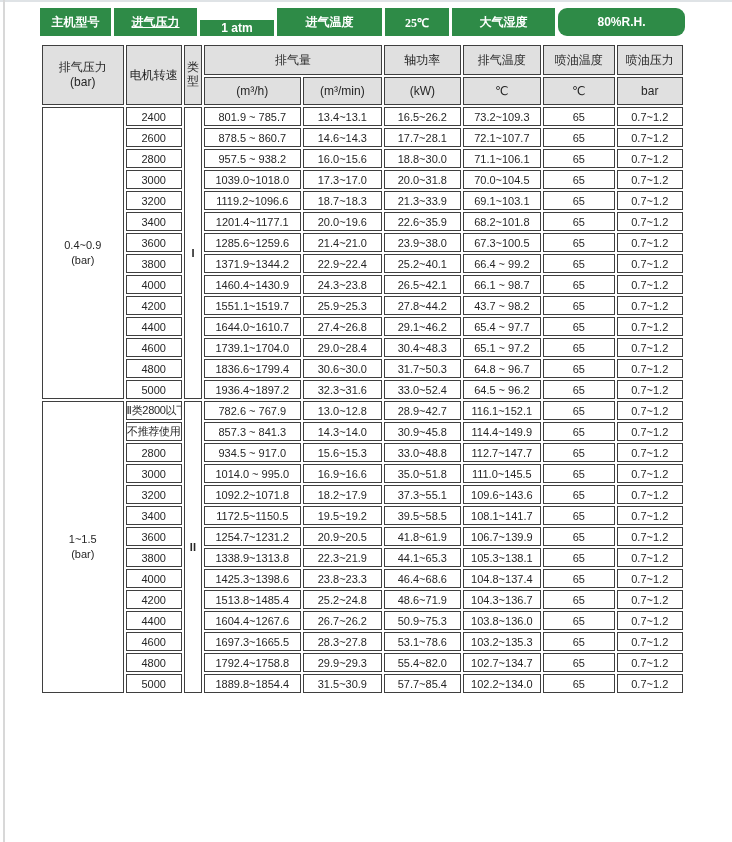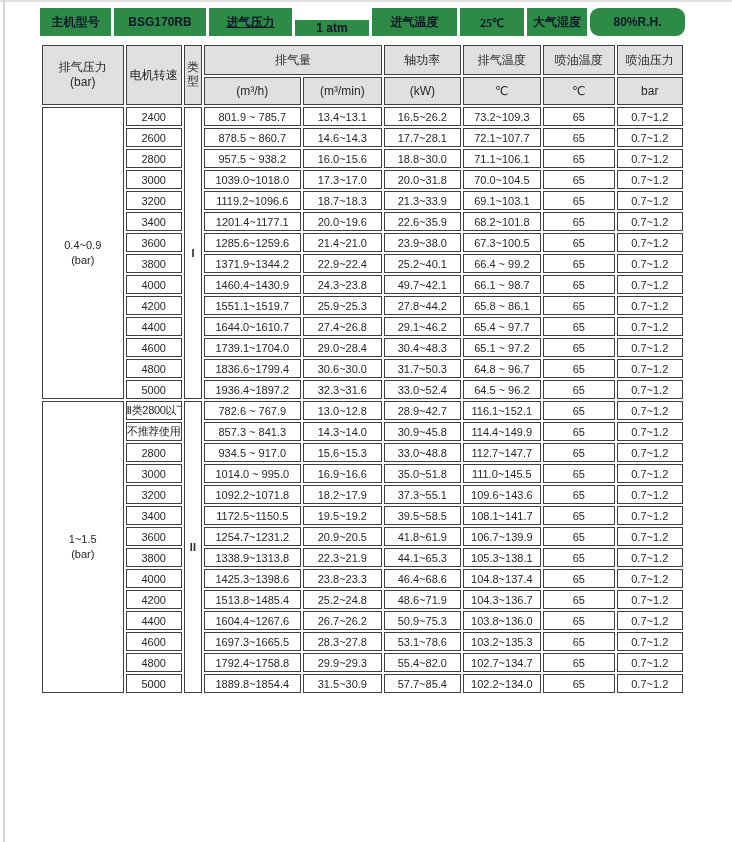--- a/index.html
+++ b/index.html
@@ -7,26 +7,26 @@
   body { font-family: "Liberation Sans", "DejaVu Sans", sans-serif; color: #262626; position: relative; }
 
   .top-edge-line { position: absolute; top: 0; left: 0; width: 732px; height: 2px; background: #dfe3e6; }
   .left-edge-line { position: absolute; top: 0; left: 3px; width: 2px; height: 842px; background: #d8d8d8; }
 
   .content { position: absolute; left: 40px; top: 8px; width: 645px; }
 
   
   .param-bar { display: flex; gap: 3px; height: 28px; }
   .param-bar .pcell {
-    background: #2e8b47; color: #0f172a; font-weight: bold; font-size: 12px;
+    background: #2e8b47; color: #ffffff; font-weight: bold; font-size: 12px;
     display: flex; align-items: center; justify-content: center; white-space: nowrap;
   }
   .pcell.w0 { width: 71px; } .pcell.w1 { width: 92px; } .pcell.w2 { width: 83px; text-decoration: underline; }
-  .pcell.w3 { width: 74px; margin-top: 12px; } .pcell.w4 { width: 85px; } .pcell.w5 { width: 64px; font-family: Liberation Serif, serif; }
-  .pcell.w6 { width: 60px; text-align: right; } .pcell.w7 { flex: 1; border-radius: 9px; }
+  .pcell.w3 { width: 74px; margin-top: 12px; } .pcell.w4 { width: 105px; } .pcell.w5 { width: 64px; font-family: Liberation Serif, serif; }
+  .pcell.w6 { width: 103px; text-align: right; } .pcell.w7 { flex: 1; border-radius: 9px; }
 
   
   table.spec { margin-top: 7px; border-collapse: separate; border-spacing: 2px; table-layout: fixed; width: 645px; }
   table.spec th, table.spec td {
     border: 1px solid #3f3f3f; text-align: center; vertical-align: middle;
     font-size: 11px; color: #262626; background: #ffffff; overflow: hidden; white-space: nowrap;
   }
   table.spec th { background: #e0e0e0; font-weight: normal; font-size: 12px; height: 28px; }
   table.spec thead tr:first-child th { height: 30px; }
   table.spec td { height: 19px; }
@@ -39,21 +39,20 @@
 </head>
 <body>
 
 <div class="top-edge-line"></div>
 <div class="left-edge-line"></div>
 
 <div class="content">
 
   <div class="param-bar">
     <div class="pcell w0">主机型号</div>
-    <div class="pcell w1">BSG170RB</div>
     <div class="pcell w2">进气压力</div>
     <div class="pcell w3">1 atm</div>
     <div class="pcell w4">进气温度</div>
     <div class="pcell w5">25℃</div>
     <div class="pcell w6">大气湿度</div>
     <div class="pcell w7">80%R.H.</div>
   </div>
 
   <table class="spec">
     <colgroup>
@@ -170,31 +169,31 @@
           <td>22.9~22.4</td>
           <td>25.2~40.1</td>
           <td>66.4 ~ 99.2</td>
           <td>65</td>
           <td>0.7~1.2</td>
         </tr>
         <tr>
           <td>4000</td>
           <td>1460.4~1430.9</td>
           <td>24.3~23.8</td>
-          <td>49.7~42.1</td>
+          <td>26.5~42.1</td>
           <td>66.1 ~ 98.7</td>
           <td>65</td>
           <td>0.7~1.2</td>
         </tr>
         <tr>
           <td>4200</td>
           <td>1551.1~1519.7</td>
           <td>25.9~25.3</td>
           <td>27.8~44.2</td>
-          <td>65.8 ~ 86.1</td>
+          <td>43.7 ~ 98.2</td>
           <td>65</td>
           <td>0.7~1.2</td>
         </tr>
         <tr>
           <td>4400</td>
           <td>1644.0~1610.7</td>
           <td>27.4~26.8</td>
           <td>29.1~46.2</td>
           <td>65.4 ~ 97.7</td>
           <td>65</td>

